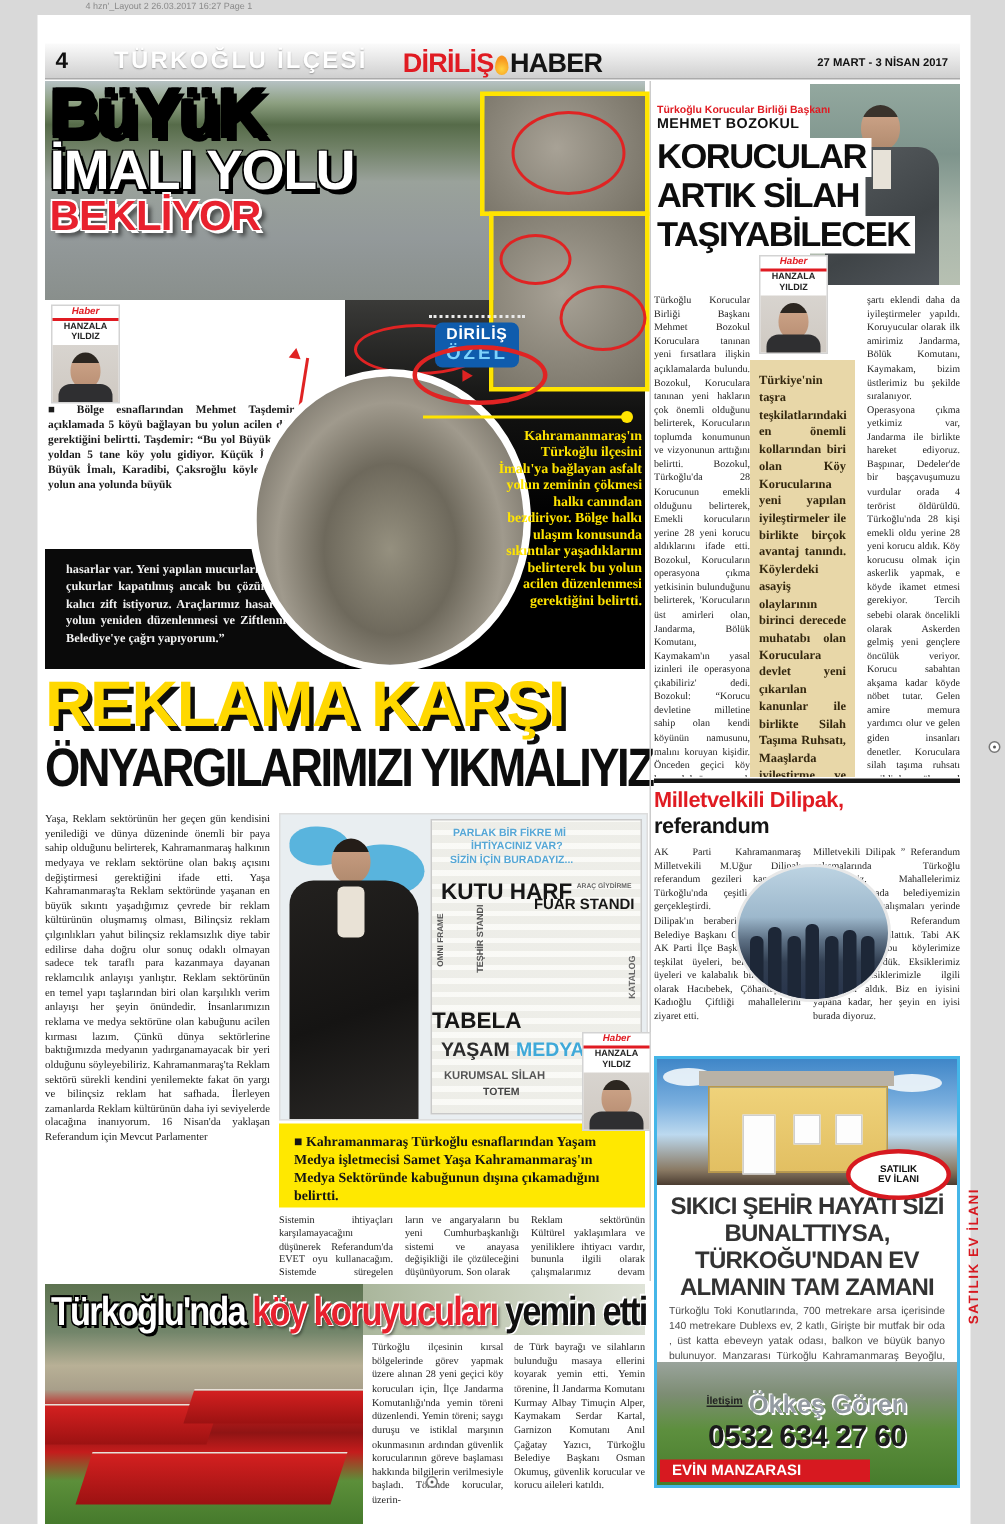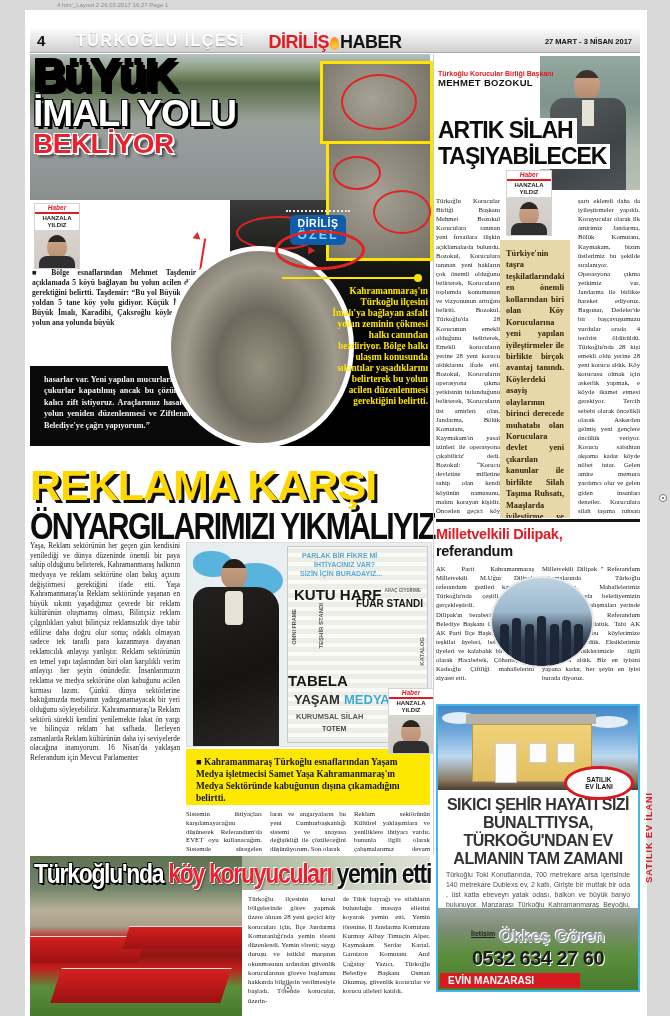--- a/index.html
+++ b/index.html
@@ -50,21 +50,21 @@
   .byline-photo .bd{position:absolute;left:50%;bottom:-4px;transform:translateX(-50%);width:36px;height:16px;border-radius:8px 8px 0 0;background:#2f2f31;}
   .byline1{left:34px;top:203px;}
   .byline2{left:388px;top:688px;}
   .byline3{left:506px;top:170px;}
 
   .intro{left:32px;top:268px;width:196px;height:96px;font-weight:700;font-size:7.6px;line-height:1.32;color:#1c1c1c;text-align:justify;overflow:hidden;}
   .black-quote{left:30px;top:366px;width:200px;height:80px;background:#0a0a0a;color:#f2f2f2;font-weight:700;font-size:8.2px;line-height:1.4;text-align:justify;box-sizing:border-box;padding:8px 14px;overflow:hidden;z-index:6;}
 
   
   .rk-head{left:30px;top:449px;font-family:"Liberation Sans",sans-serif;line-height:1;}
-  .rk-h1{font-weight:900;font-size:43px;letter-spacing:-1px;color:#ffd800;text-shadow:3px 3px 0 #0d0d0d;margin-top:15px;}
+  .rk-h1{font-weight:900;font-size:43px;letter-spacing:-1px;color:#ffd800;text-shadow:3px 3px 0 #0d0d0d;}
   .rk-h2{font-weight:900;font-size:36px;letter-spacing:-2px;color:#0d0d0d;transform:scaleX(.84);transform-origin:left;margin-top:2px;white-space:nowrap;}
   .smalltext{font-size:7.2px;line-height:1.34;color:#1d1d1d;text-align:justify;overflow:hidden;}
   .rk-col1{left:30px;top:542px;width:150px;height:312px;}
   .rk-photo{left:186px;top:542px;width:244px;height:203px;background:#e9eef1;overflow:hidden;border:1px solid #ddd;}
   .map-patch{position:absolute;border-radius:45% 55% 50% 50%;background:#3fa9d9;opacity:.85;}
   .man2-head{position:absolute;left:34px;top:16px;width:26px;height:30px;border-radius:50% 50% 46% 46%;background:linear-gradient(180deg,#241d18 0%,#241d18 30%,#c49a7e 31%,#b08a6e 100%);}
   .man2-body{position:absolute;left:6px;top:44px;width:86px;height:160px;border-radius:16px 22px 0 0;background:linear-gradient(160deg,#23211f 0%,#151413 55%,#2b2927 100%);}
   .man2-shirt{position:absolute;left:38px;top:48px;width:18px;height:34px;background:#e9e2d6;border-radius:4px;}
   .banner{position:absolute;left:100px;top:3px;right:3px;bottom:3px;background:#fcfcf9 repeating-linear-gradient(0deg,rgba(210,210,200,.35) 0 5px,rgba(240,240,235,.2) 5px 9px);border:1px solid #c9c9c9;font-family:"Liberation Sans",sans-serif;color:#161616;}
   .bw{position:absolute;white-space:nowrap;line-height:1;}
@@ -250,21 +250,21 @@
 <div class="abs kor-photo">
     <span class="hd"></span>
     <span class="bd"></span>
     <span class="sh"></span>
   </div>
 <div class="abs kor-kicker">
   <div class="kk1">Türkoğlu Korucular Birliği Başkanı</div>
   <div class="kk2">MEHMET BOZOKUL</div>
 </div>
 <div class="abs kor-head">
-  <br>
+  <span>KORUCULAR</span><br>
   <span>ARTIK SİLAH</span><br>
   <span>TAŞIYABİLECEK</span>
 </div>
 <div class="abs kor-col kor-col1">Türkoğlu Korucular Birliği Başkanı Mehmet Bozokul Koruculara tanınan yeni fırsatlara ilişkin açıklamalarda bulundu. Bozokul, Koruculara tanınan yeni hakların çok önemli olduğunu belirterek, Korucuların toplumda konumunun ve vizyonunun arttığını belirtti. Bozokul, Türkoğlu'da 28 Korucunun emekli olduğunu belirterek, Emekli korucuların yerine 28 yeni korucu aldıklarını ifade etti. Bozokul, Korucuların operasyona çıkma yetkisinin bulunduğunu belirterek, 'Korucuların üst amirleri olan, Jandarma, Bölük Komutanı, Kaymakam'ın yasal izinleri ile operasyona çıkabiliriz' dedi. Bozokul: “Korucu devletine milletine sahip olan kendi köyünün namusunu, malını koruyan kişidir. Önceden geçici köy koruculuk ünvanı vardı şimdi resmi memurluk</div>
 <div class="abs byline-card byline3">
   <div class="bl">Haber</div>
   <div class="bn">HANZALA YILDIZ</div>
   <div class="byline-photo">
       <span class="hd"></span>
       <span class="bd"></span>

